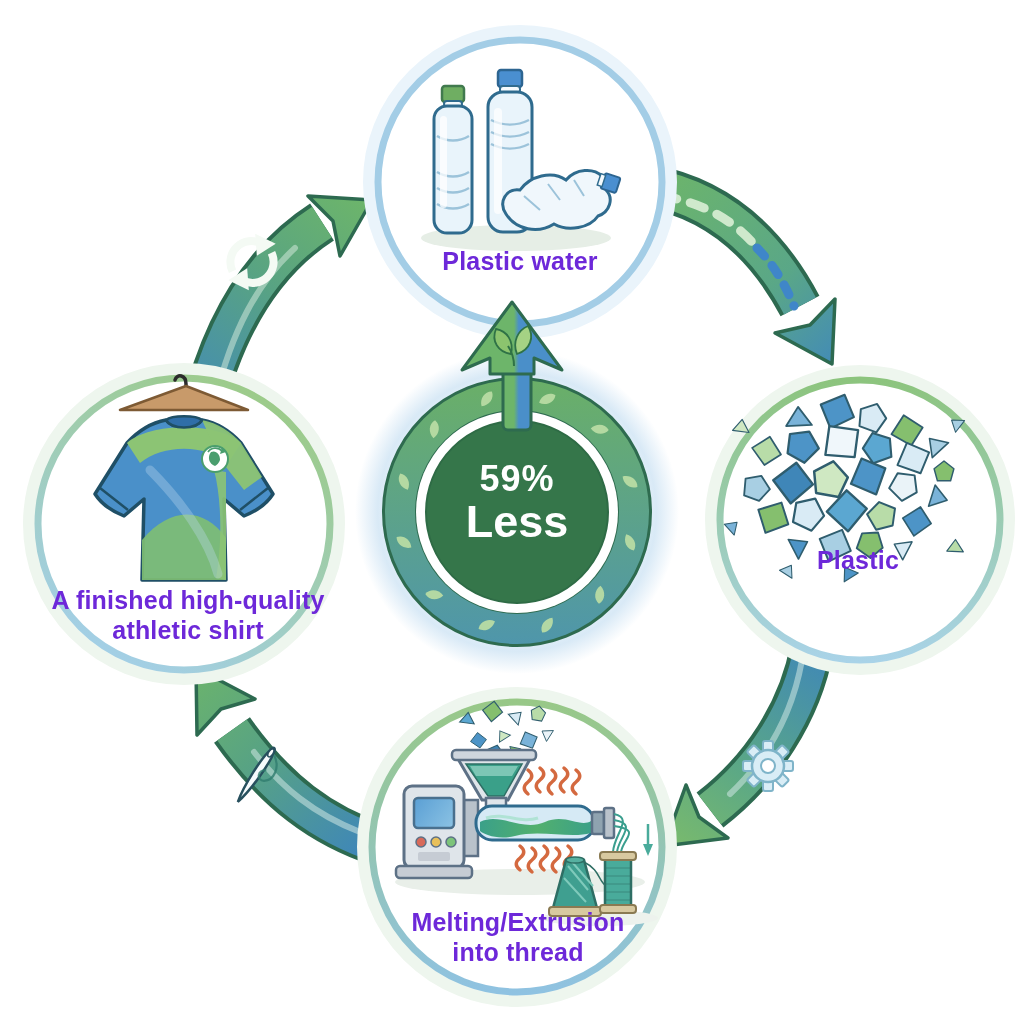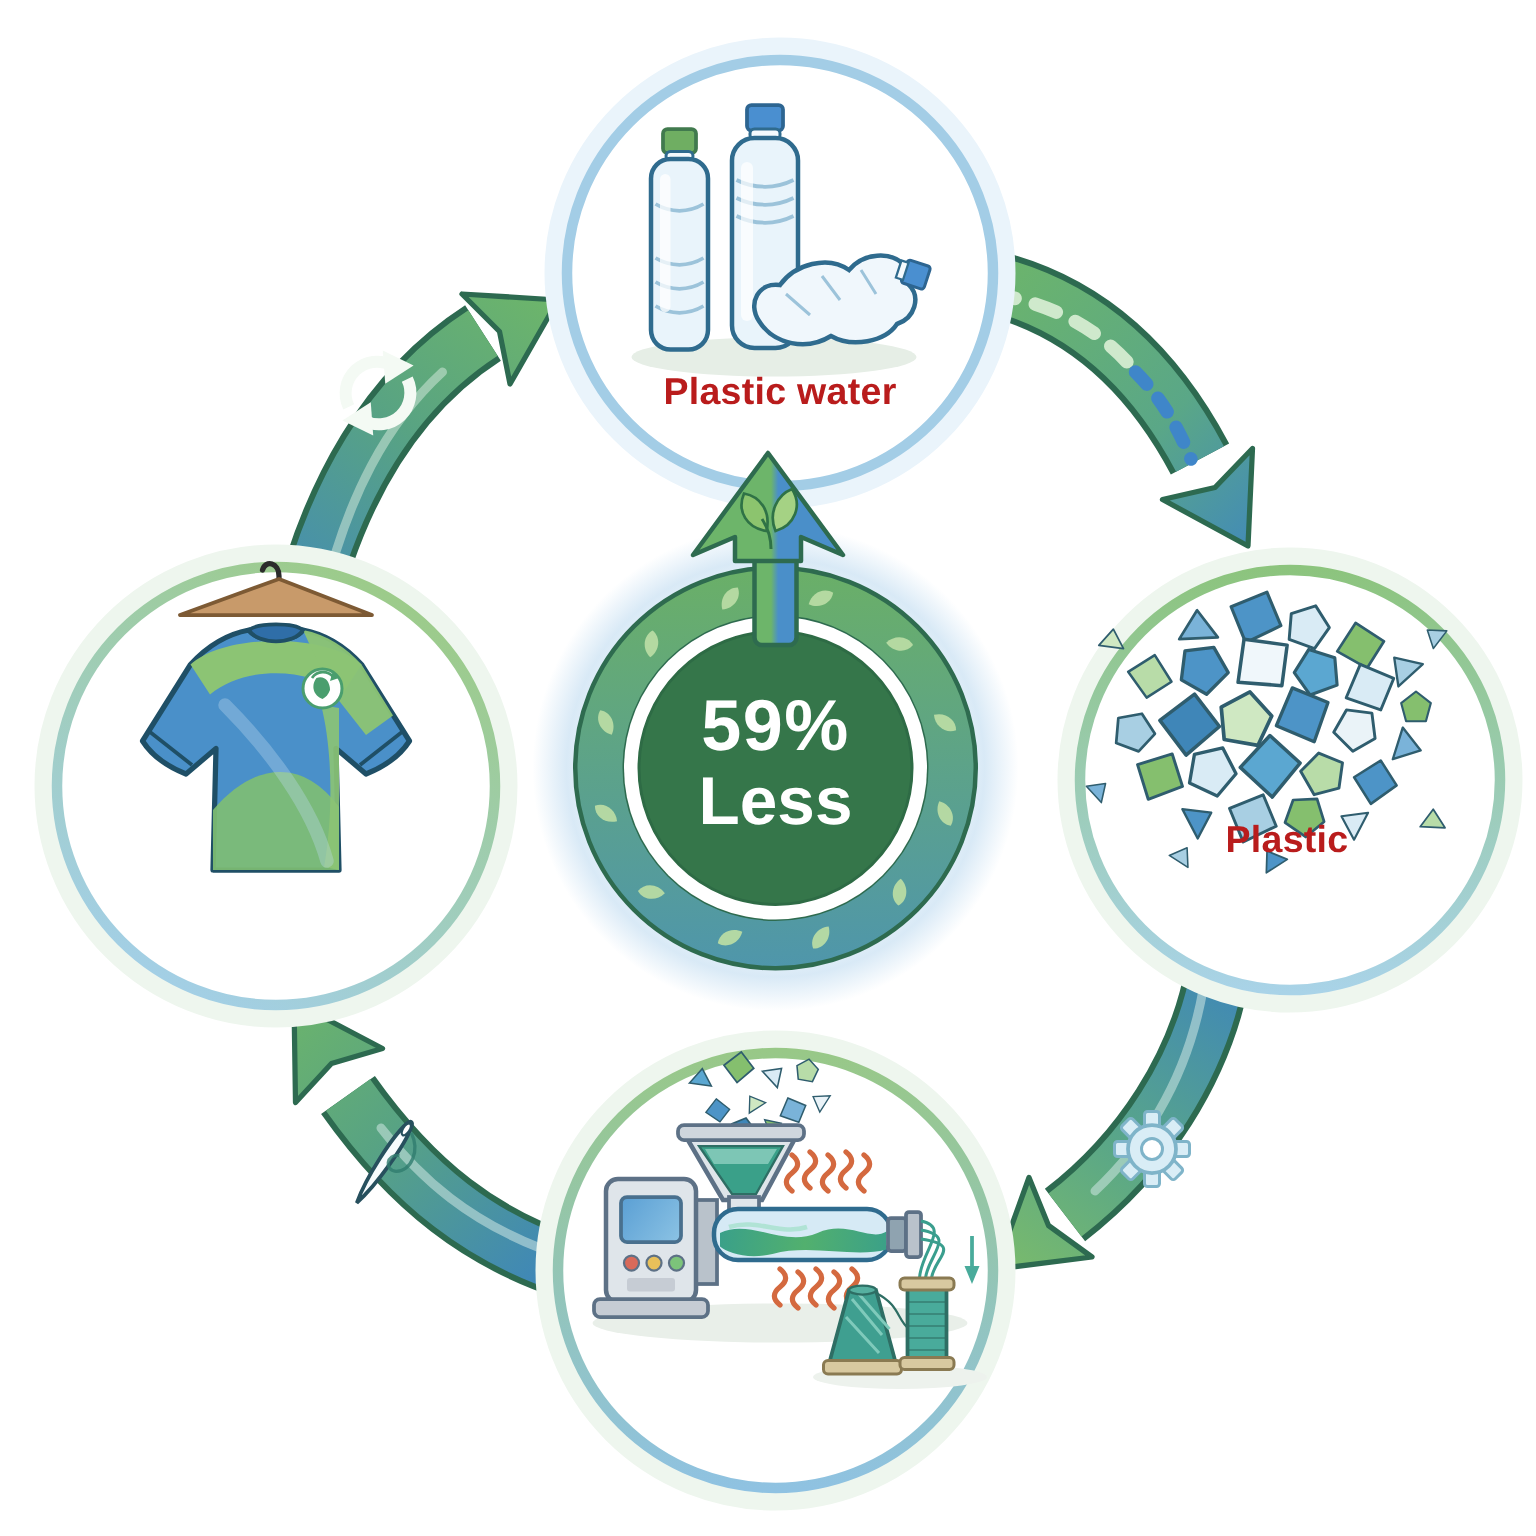--- a/index.html
+++ b/index.html
@@ -1,25 +1,25 @@
 <!DOCTYPE html>
 <html><head>
 <meta charset="utf-8">
 <style>
   html,body{margin:0;padding:0;background:#fff;}
   #stage{position:relative;width:1024px;height:1024px;background:#ffffff;overflow:hidden;
          font-family:"Liberation Sans","DejaVu Sans",sans-serif;}
   #art{position:absolute;left:0;top:0;}
   .node-label{position:absolute;transform:translateX(-50%);text-align:center;
-              color:#b91c1c;font-weight:700;font-size:25px;line-height:1.18;letter-spacing:.2px;
+              color:#6d28d9;font-weight:700;font-size:25px;line-height:1.18;letter-spacing:.2px;
               white-space:nowrap;}
   .node-label span{display:block;}
   .center-text{position:absolute;left:517px;top:461px;transform:translateX(-50%);
                text-align:center;color:#ffffff;font-weight:800;}
-  .center-text .val{font-size:48px;line-height:1.02;letter-spacing:1px;}
+  .center-text .val{font-size:36px;line-height:1.02;letter-spacing:1px;}
   .center-text .ln{font-size:45px;line-height:1.06;}
 </style>
 </head>
 <body>
 
 <div id="stage">
 
 <svg id="art" width="1024" height="1024" viewBox="0 0 1024 1024">
   <defs>
     <linearGradient id="ga1" gradientUnits="userSpaceOnUse" x1="200" y1="430" x2="370" y2="200">
@@ -348,19 +348,27 @@
     </g>
   </g>
 </svg>
 
 <div class="node-label" style="left:520px;top:247px;">
   <span>Plastic water</span>
 </div>
 <div class="node-label" style="left:858px;top:546px;">
   <span>Plastic</span>
 </div>
+<div class="node-label" style="left:518px;top:908px;">
+  <span>Melting/Extrusion</span>
+  <span>into thread</span>
+</div>
+<div class="node-label" style="left:188px;top:586px;">
+  <span>A finished high-quality</span>
+  <span>athletic shirt</span>
+</div>
 
 <div class="center-text">
   <div class="val">59%</div>
   <div class="ln">Less</div>
 </div>
 
 </div>
 
 </body></html>

